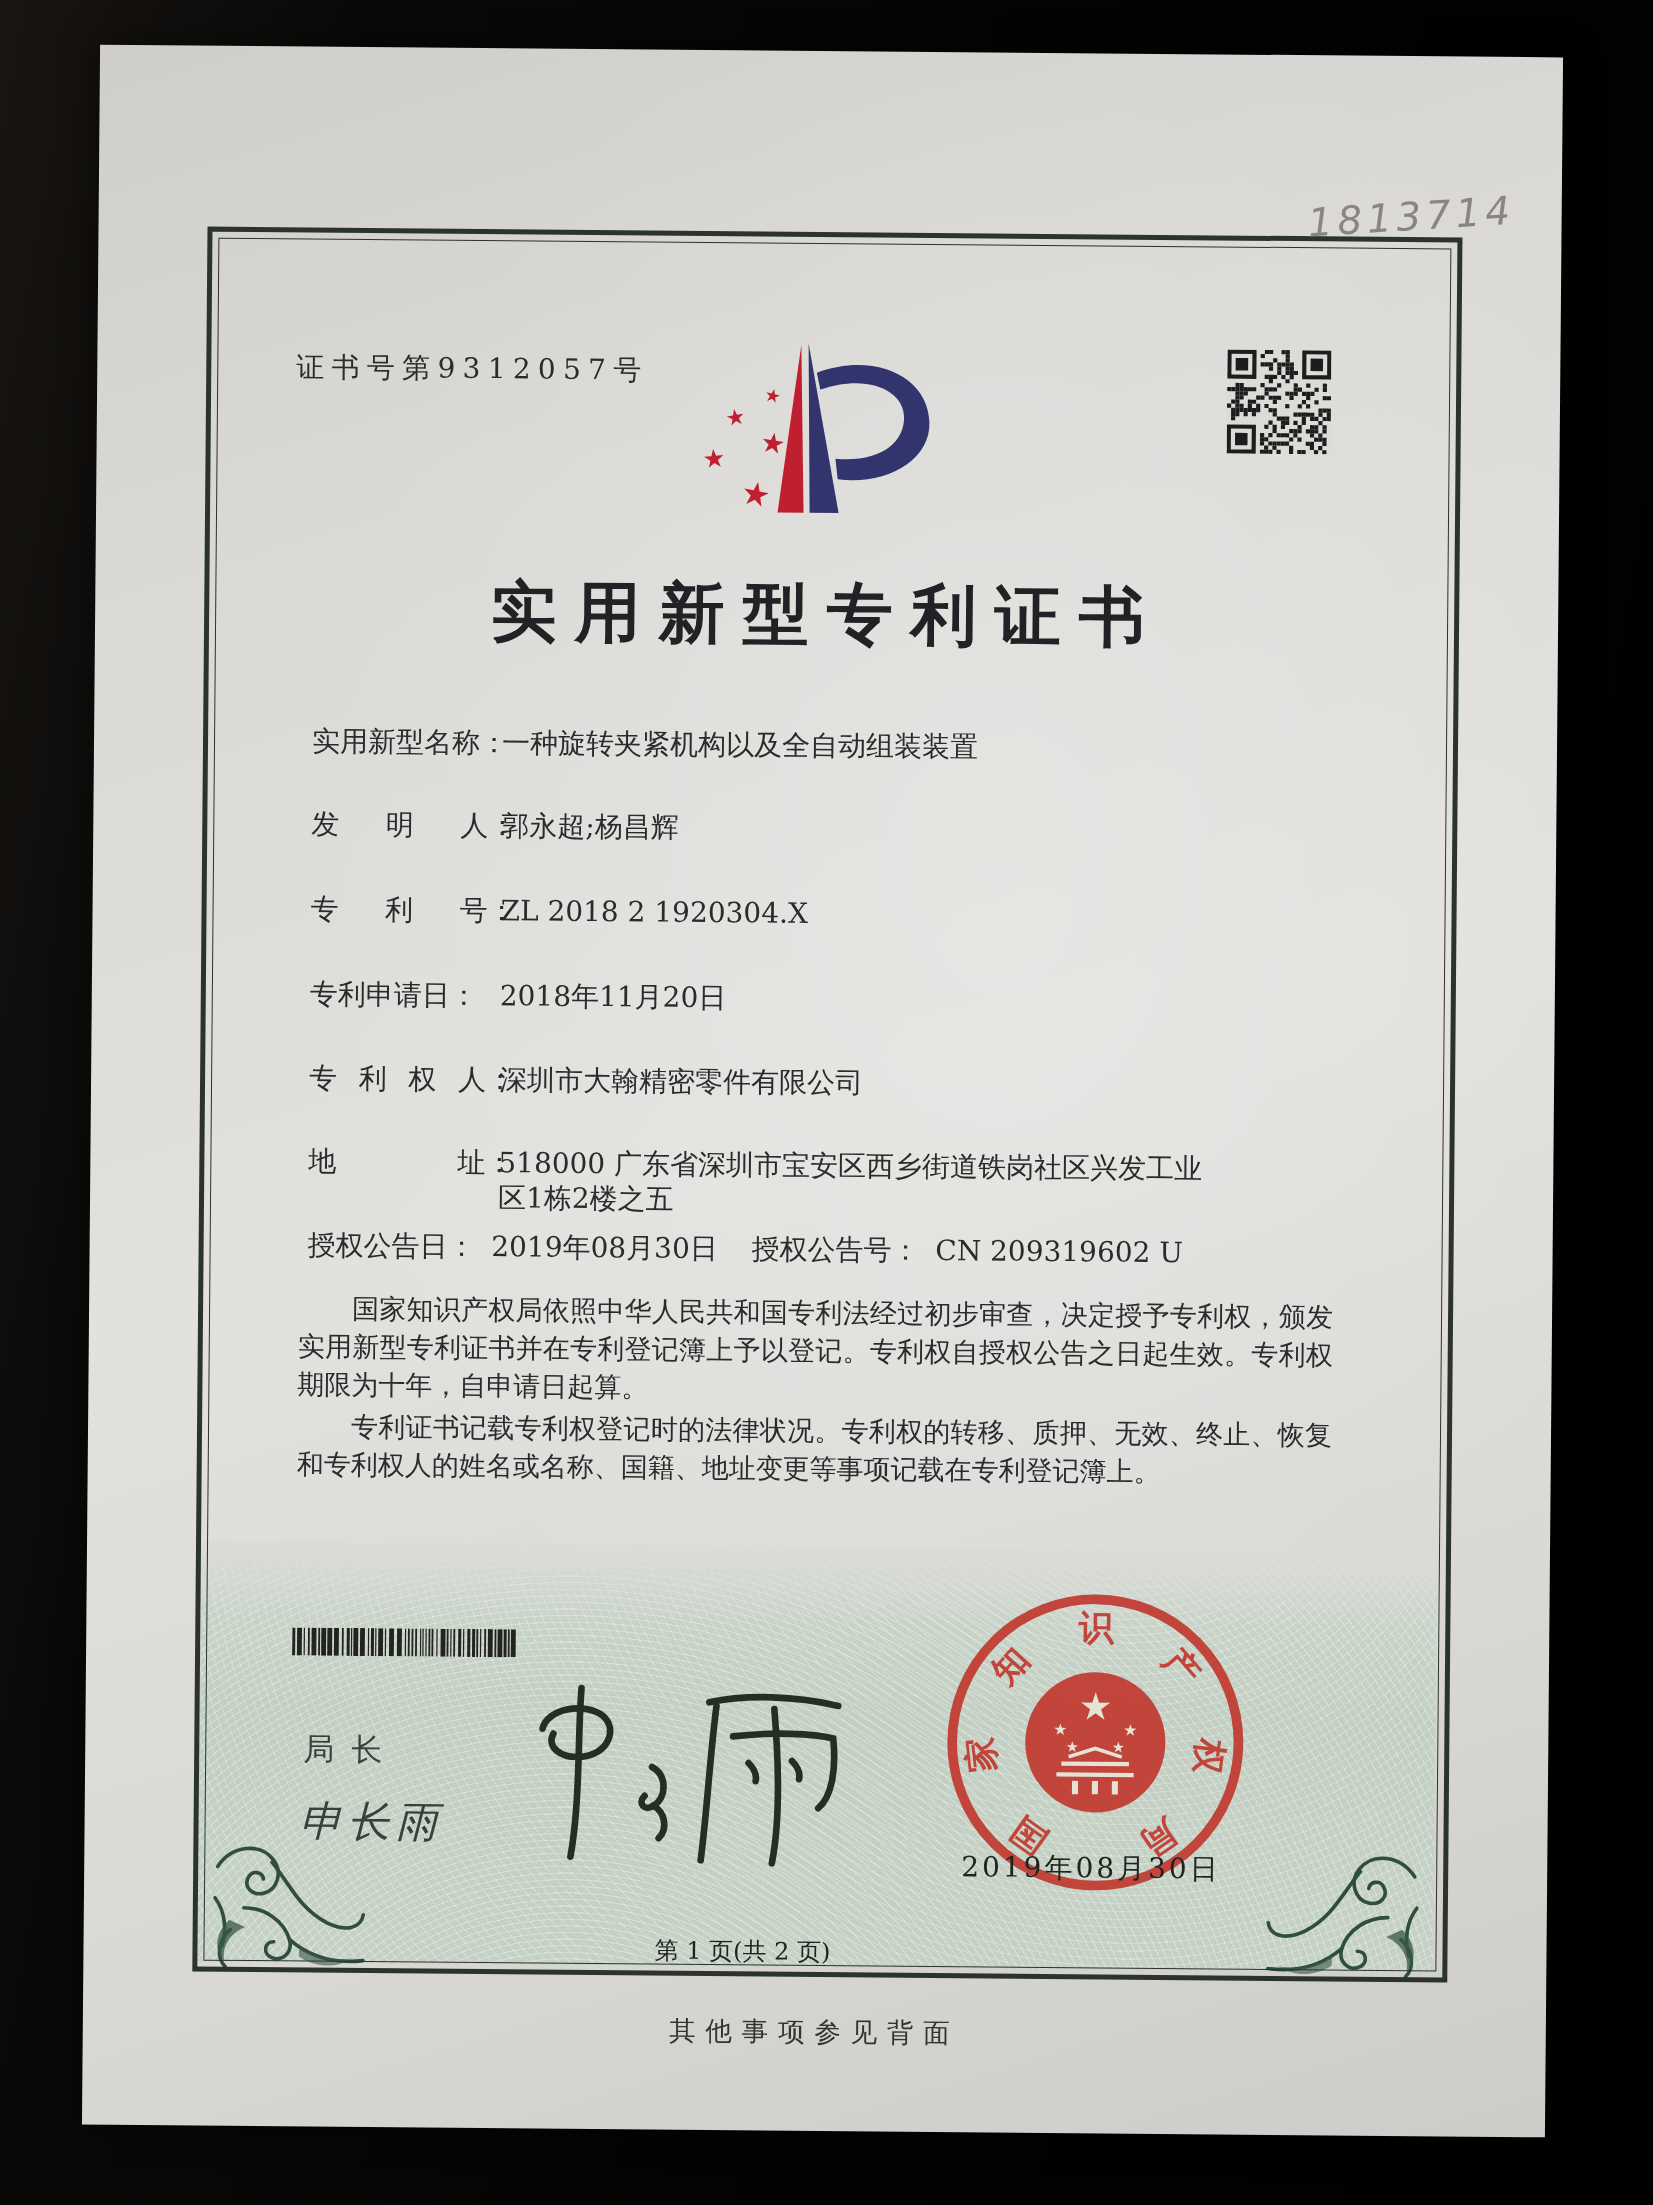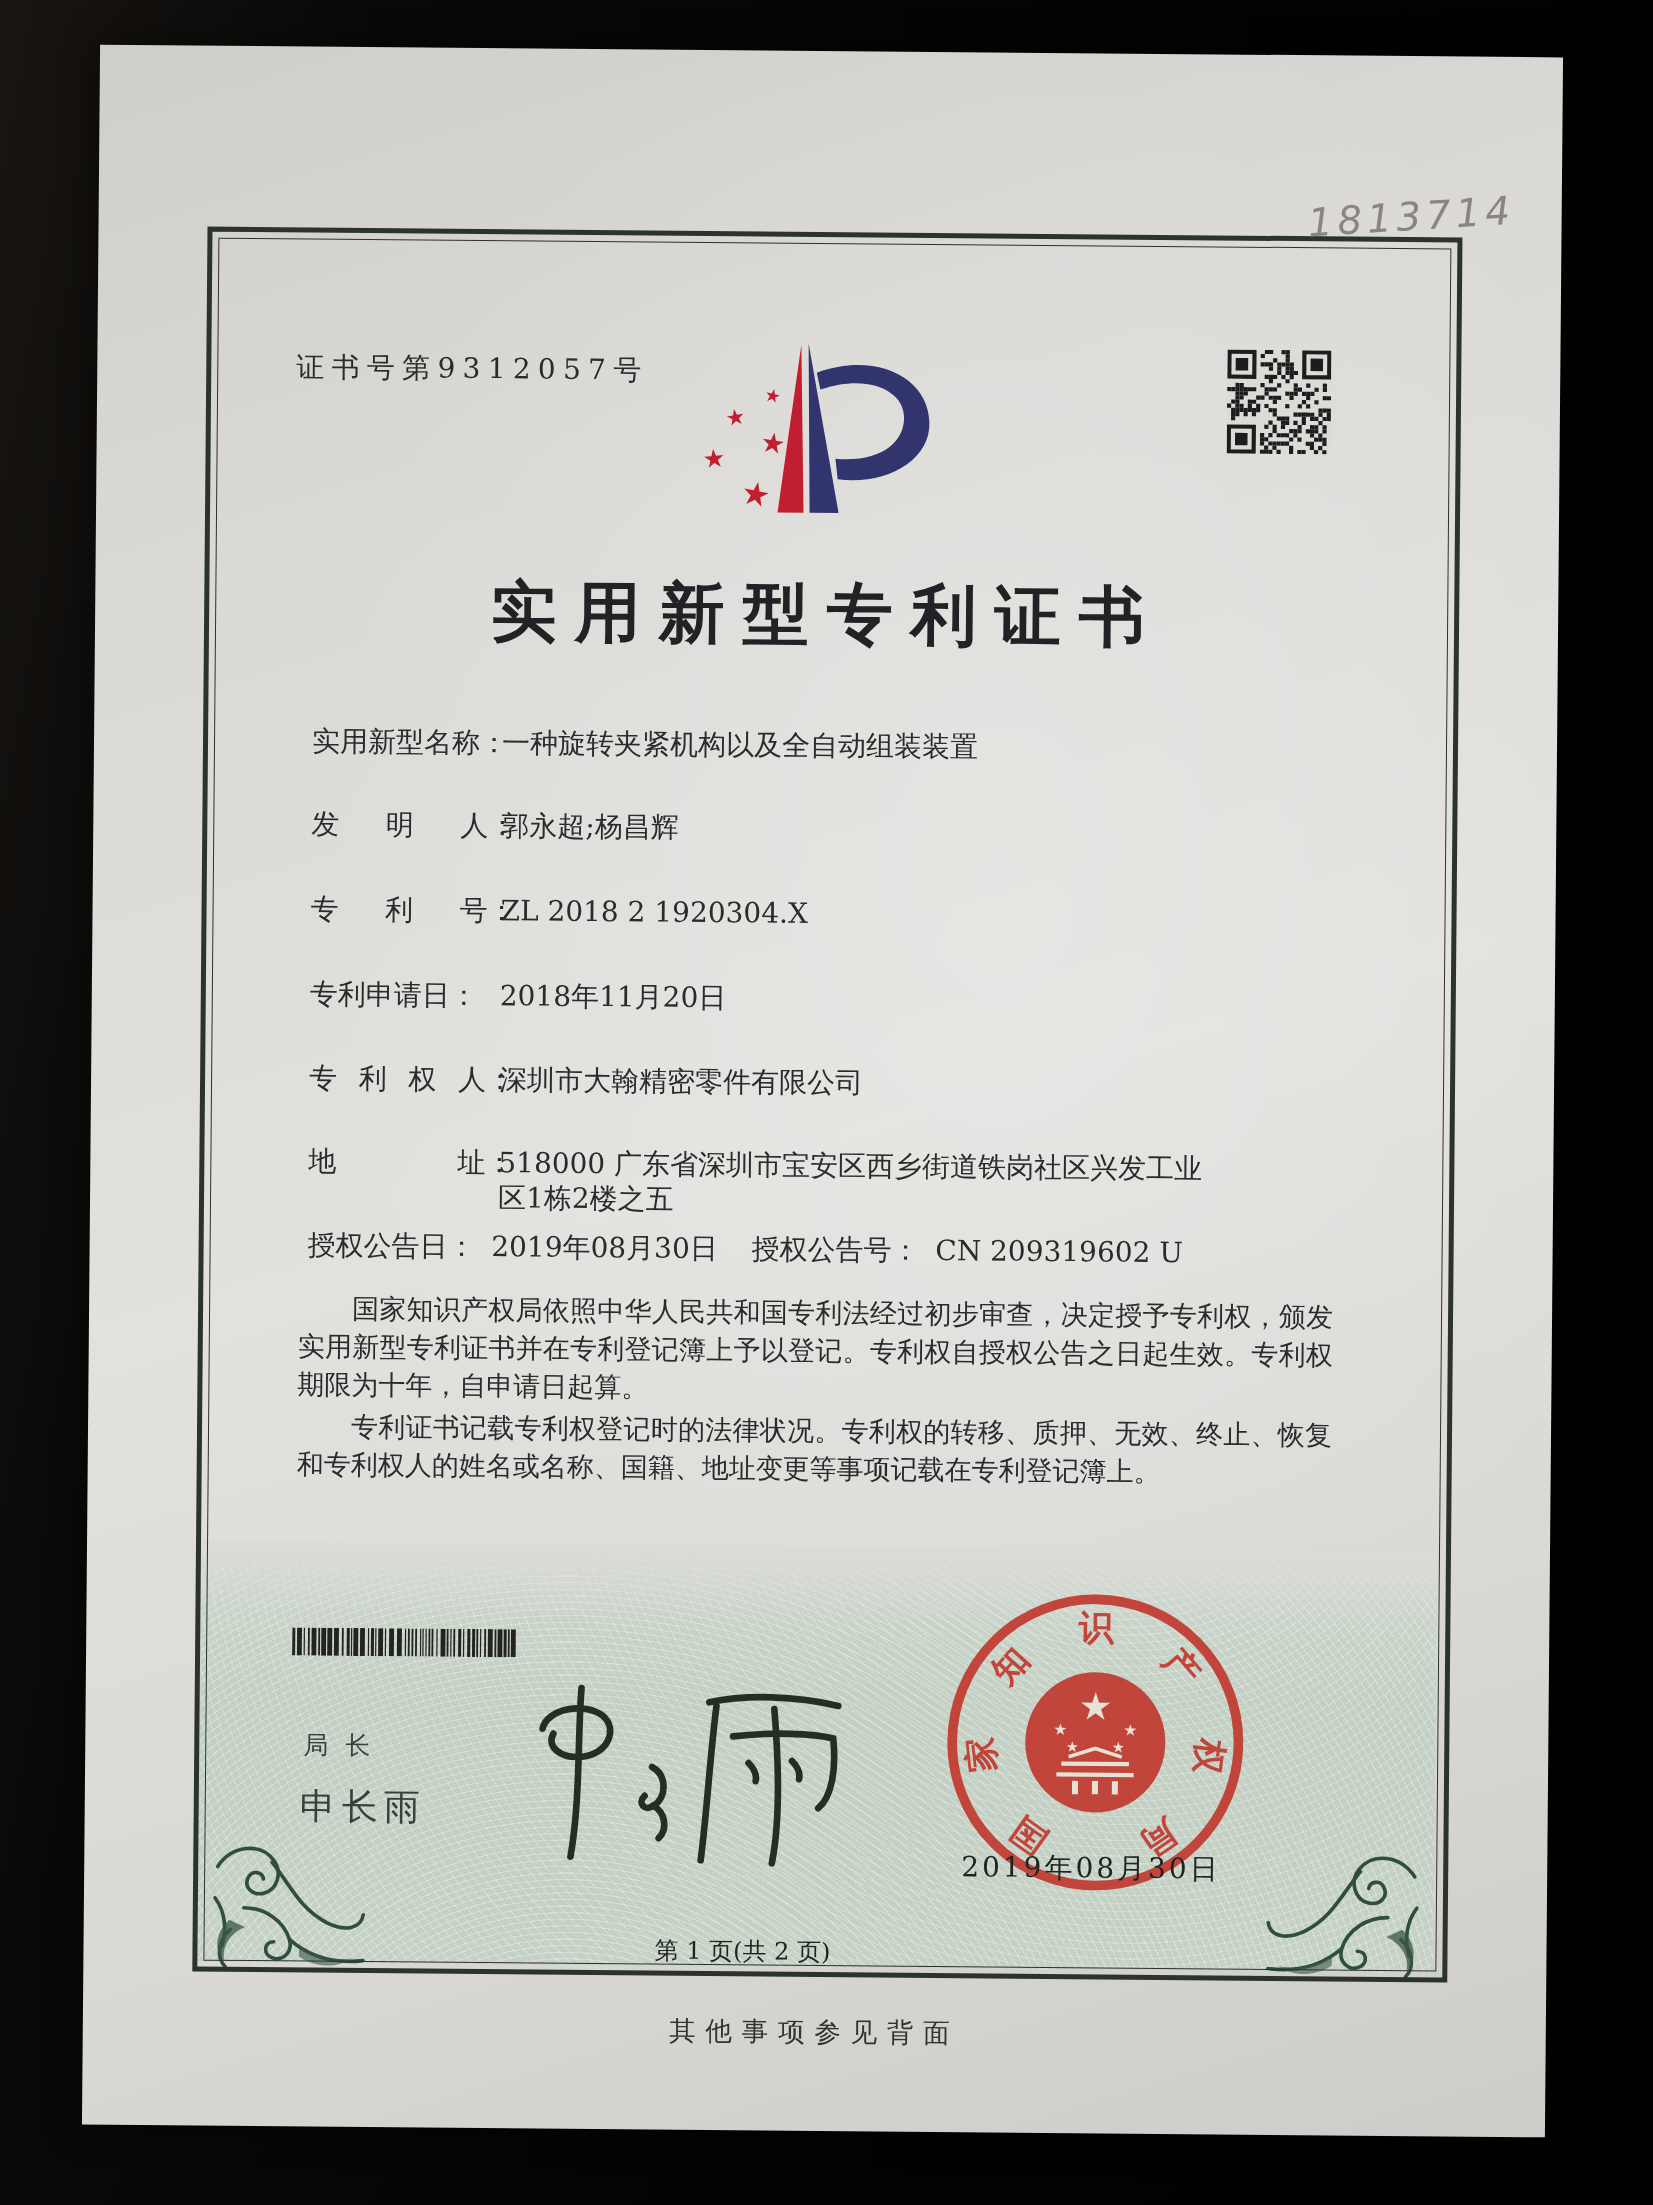--- a/index.html
+++ b/index.html
@@ -39,22 +39,22 @@
   #bodytext p{margin:0 0 3.6px 0;text-indent:2em;}
   
   #greenpanel{position:absolute;left:114px;top:1496px;width:1236px;height:420px;z-index:2;
     background:
       repeating-radial-gradient(circle at 30% 160%, rgba(255,255,255,.28) 0 1.2px, rgba(255,255,255,0) 1.2px 6.6px),
       repeating-radial-gradient(circle at 75% -40%, rgba(255,255,255,.22) 0 1.2px, rgba(255,255,255,0) 1.2px 7.9px),
       linear-gradient(180deg,#cdd6cc 0%,#c3cfc3 40%,#c6d1c5 100%);}
   #greenpanel .fade{position:absolute;left:0;top:0;width:100%;height:73px;
     background:linear-gradient(180deg,#dcdbd8 0%,rgba(220,219,216,0) 100%);}
   #barcode{position:absolute;left:92px;top:85px;width:229px;height:28px;}
-  #bureau-title{position:absolute;left:104px;top:186px;font-size:25px;letter-spacing:17px;color:#35413a;font-family:Liberation Serif, serif;}
-  #bureau-name{position:absolute;left:101px;top:240px;font-size:36px;letter-spacing:6px;color:#35413a;}
+  #bureau-title{position:absolute;left:104px;top:186px;font-size:31px;letter-spacing:17px;color:#35413a;font-family:Liberation Serif, serif;}
+  #bureau-name{position:absolute;left:101px;top:251px;font-size:42px;letter-spacing:6px;color:#35413a;font-style:italic;}
   #signature{position:absolute;left:310px;top:131px;}
   #seal{position:absolute;left:739px;top:36px;}
   #sealdate{position:absolute;left:763px;top:300px;font-size:28px;letter-spacing:3px;color:#20241f;z-index:6;}
   #pagenum{position:absolute;left:424px;top:389px;width:242px;text-align:center;font-size:24px;color:#20241f;}
   .ornament{position:absolute;z-index:6;}
   #orn-left{left:11px;bottom:-11px;}
   #orn-right{right:11px;bottom:-11px;transform:scaleX(-1);}
   #footnote{position:absolute;left:109px;top:1963px;width:1245px;text-align:center;
     font-size:26.6px;letter-spacing:9.7px;color:#33332f;z-index:4;}
   .star{font-family:"DejaVu Sans",sans-serif;}

